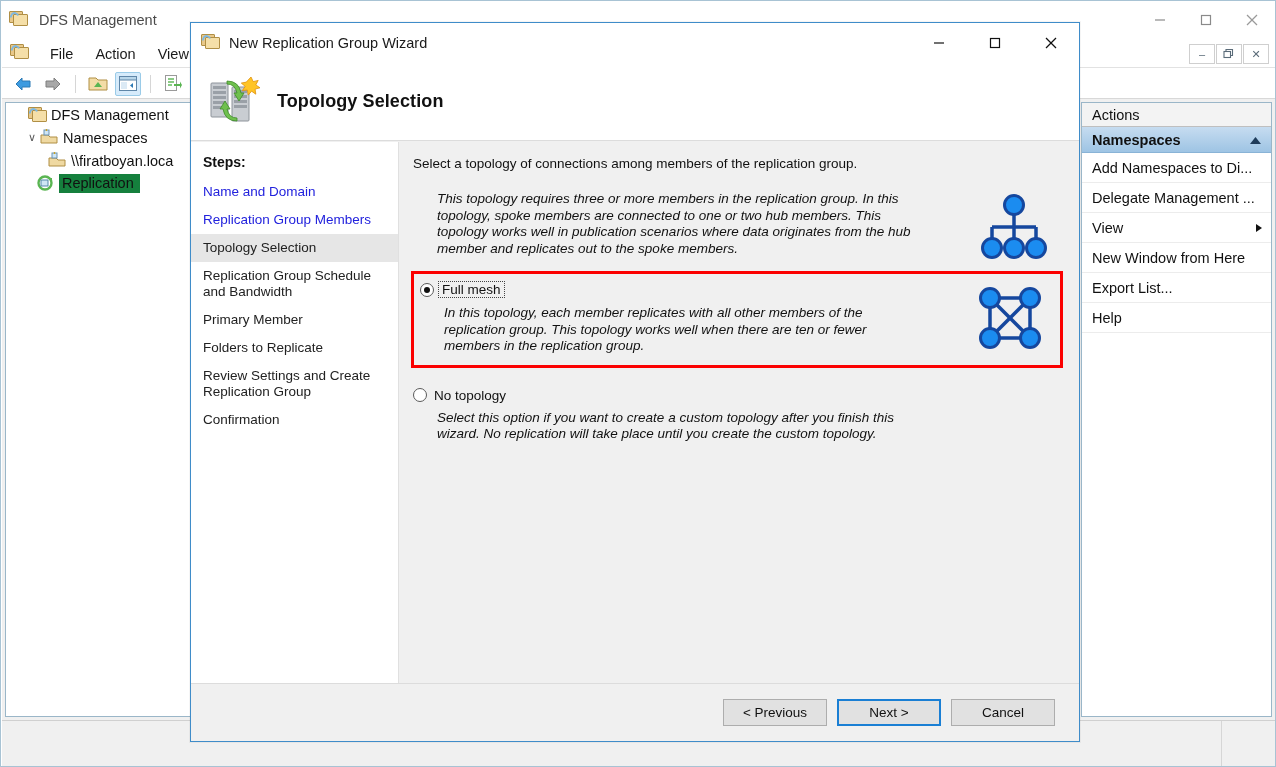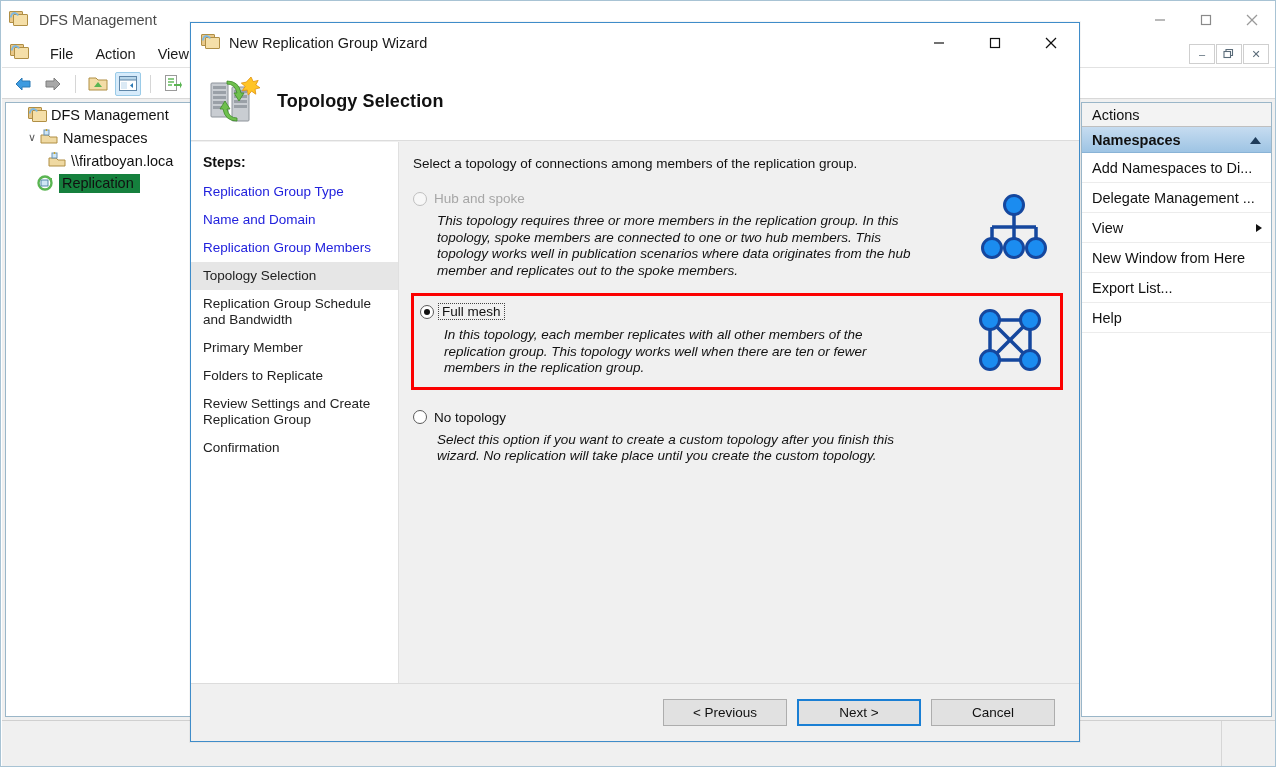--- a/index.html
+++ b/index.html
@@ -246,21 +246,21 @@
 
   #wiz-footer {
     position: absolute; left: 0; bottom: 0;
     width: 888px; height: 58px;
     background: #f0f0f0;
     border-top: 1px solid #dcdcdc;
     display: flex; align-items: center; justify-content: flex-end;
     padding-right: 24px; gap: 10px;
   }
   .wbtn {
-    width: 124px; height: 27px;
+    width: 104px; height: 27px;
     background: #e1e1e1; border: 1px solid #adadad;
     font-size: 13.5px; color: #111;
     display: flex; align-items: center; justify-content: center;
   }
   .wbtn.default { border: 2px solid #1a7fd4; background: #e1e1e1; }
 </style>
 </head>
 <body>
 
 <div id="mmc-window">
@@ -486,39 +486,34 @@
         <path d="M46 6 l2.2 4.6 l5 -1.2 l-2.4 4.5 l4.2 2.9 l-4.9 1.3 l0.7 5.1 l-4.2 -3 l-3.4 3.9 l-0.9 -5.1 l-5 0.6 l2.9 -4.2 l-3.9 -3.3 l5 -1 z" fill="#ffc425" stroke="#e0920f" stroke-width="0.8"></path>
       </svg>
     </span>
     <div id="wiz-header-title">Topology Selection</div>
   </div>
 
   <div id="wiz-main">
 
     <div id="steps-pane">
       <div id="steps-title">Steps:</div>
-      <div class="step link">Replication Group Type</div>
       <div class="step link">Name and Domain</div>
       <div class="step link">Replication Group Members</div>
       <div class="step current">Topology Selection</div>
       <div class="step">Replication Group Schedule and Bandwidth</div>
       <div class="step">Primary Member</div>
       <div class="step">Folders to Replicate</div>
       <div class="step">Review Settings and Create Replication Group</div>
       <div class="step">Confirmation</div>
     </div>
 
     <div id="content-pane">
       <p id="intro-text">Select a topology of connections among members of the replication group.</p>
 
       <div class="opt-block" id="hub-block">
-        <div class="opt-head">
-          <span class="radio disabled"></span>
-          <span class="opt-label disabled">Hub and spoke</span>
-        </div>
         <div class="opt-desc">This topology requires three or more members in the replication group. In this topology, spoke members are connected to one or two hub members. This topology works well in publication scenarios where data originates from the hub member and replicates out to the spoke members.</div>
         <span class="topo-ic" style="top:2px;right:14px;">
           <svg width="70" height="68" viewBox="0 0 70 68">
             <line x1="35" y1="21" x2="35" y2="34" stroke="#15479e" stroke-width="3.5"></line>
             <line x1="13" y1="34" x2="57" y2="34" stroke="#15479e" stroke-width="3.5"></line>
             <line x1="13" y1="34" x2="13" y2="46" stroke="#15479e" stroke-width="3.5"></line>
             <line x1="35" y1="34" x2="35" y2="46" stroke="#15479e" stroke-width="3.5"></line>
             <line x1="57" y1="34" x2="57" y2="46" stroke="#15479e" stroke-width="3.5"></line>
             <circle cx="35" cy="12" r="9.5" fill="#1b8cf0" stroke="#15479e" stroke-width="3"></circle>
             <circle cx="13" cy="55" r="9.5" fill="#1b8cf0" stroke="#15479e" stroke-width="3"></circle>

